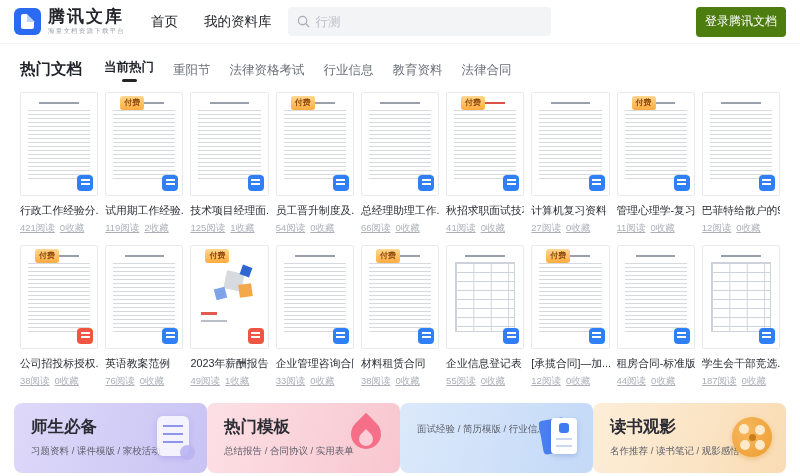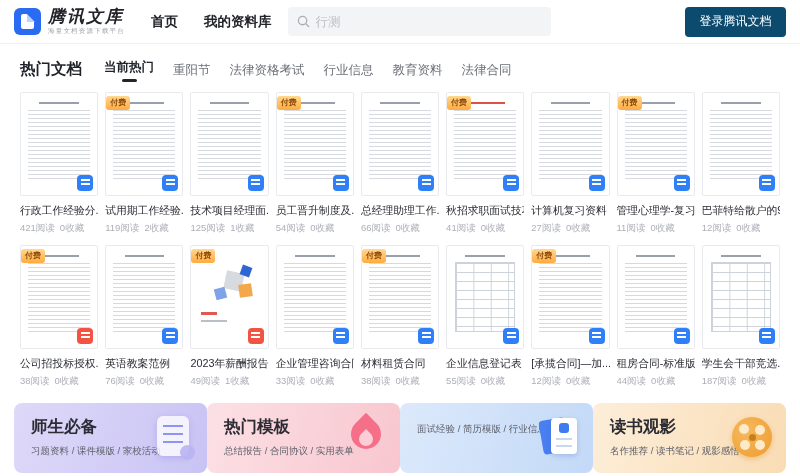--- a/index.html
+++ b/index.html
@@ -9,32 +9,32 @@
   
   .header { height:44px; display:flex; align-items:center; padding:0 14px;
     background:#fff; border-bottom:1px solid #f0f1f3; }
   .logo { display:flex; align-items:center; cursor:pointer; }
   .logo-mark { width:27px; height:27px; border-radius:6px; background:#2a6bf2;
     position:relative; margin-right:7px; flex:none; }
   .logo-mark::before { content:""; position:absolute; left:7px; top:6px; width:13px; height:15px;
     background:#fff; border-radius:2px; }
   .logo-mark::after { content:""; position:absolute; right:6px; top:6px;
     border:4px solid #2a6bf2; border-left-color:#bcd2ff; border-bottom-color:#bcd2ff; }
-  .logo-text .t1 { font-size:17px; font-weight:700; letter-spacing:2px; line-height:17px; color:#23242a;font-style:italic; }
+  .logo-text .t1 { font-size:17px; font-weight:700; letter-spacing:2px; line-height:17px; color:#23242a; }
   .logo-text .t2 { font-size:6.5px; color:#9ea3ab; letter-spacing:1.2px; margin-top:2px; }
   .nav { display:flex; align-items:center; margin-left:26px; gap:26px; }
-  .nav-item { font-size:13.5px; font-weight:700; color:#23242a; cursor:pointer; }
+  .nav-item { font-size:13.5px; font-weight:400; color:#23242a; cursor:pointer; }
   .searchbox { margin-left:16px; width:263px; height:29px; background:#f3f4f6; border-radius:4px;
     display:flex; align-items:center; padding:0 9px; }
   .searchbox svg { flex:none; }
   .searchbox input { border:none; outline:none; background:transparent; margin-left:6px;
     font-size:12.5px; color:#4c1d95; width:100%; font-family:inherit; }
   .searchbox input::placeholder { color:#bcc0c6; }
-  .login-btn { margin-left:auto; width:101px; height:30px; border:none; border-radius:4px;
-    background:#0c4a6e; color:#fff; font-size:12px; cursor:pointer; font-family:inherit; }
+  .login-btn { margin-left:auto; width:90px; height:30px; border:none; border-radius:4px;
+    background:#4d7c0f; color:#fff; font-size:12px; cursor:pointer; font-family:inherit; }
 
   
   .section-head { display:flex; align-items:flex-start; padding:0 20px; margin-top:15px; }
   .section-title { font-size:15.5px; font-weight:700; color:#1f2329; }
   .tabs { display:flex; align-items:center; margin-left:22px; gap:19px; }
   .tab { font-size:12.5px; color:#6b7077; cursor:pointer; }
   .tab.active { color:#1f2329; font-weight:700; }
   .tab .u { display:none; }
   .tab.active .u { display:block; width:15px; height:2.5px; background:#23242a; border-radius:2px; margin:3px auto 0; }
 
@@ -42,21 +42,21 @@
   .cards { display:flex; gap:7px; padding:0 20px; margin-top:10px; }
   .cards.row2 { margin-top:10px; }
   .card { flex:1 1 0; min-width:0; cursor:pointer; }
   .thumb { position:relative; height:104px; background:#fff; border:1px solid #e8eaee;
     border-radius:2px; overflow:visible; }
   .t-title { position:absolute; top:9px; left:24%; width:52%; height:2px; background:#9aa0ab; }
   .v-red-title .t-title { background:#dd5246; }
   .t-lines { position:absolute; left:7px; right:7px; top:17px; bottom:15px;
     background:repeating-linear-gradient(to bottom,#ccd0d6 0,#ccd0d6 1px,transparent 1px,transparent 4px);
     opacity:.8; }
-  .badge { display:none; position:absolute; top:3px; left:0; z-index:2; padding:1.5px 4px;
+  .badge { display:none; position:absolute; top:3px; left:14px; z-index:2; padding:1.5px 4px;
     font-size:8px; font-weight:700; color:#8f4a0c; border-radius:3px;
     background:linear-gradient(180deg,#ffd88f,#ffab3f); }
   .paid .badge { display:block; }
   .ficon { position:absolute; right:4px; bottom:4px; width:16px; height:16px; border-radius:4px;
     background:#2f80f7; display:flex; align-items:center; justify-content:center; }
   .ficon i { width:9px; height:7px;
     background:repeating-linear-gradient(to bottom,#fff 0,#fff 1.6px,transparent 1.6px,transparent 4px); }
   .ft-pdf .ficon { background:#f25443; }
   
   .cover-art { display:none; }
@@ -69,21 +69,21 @@
   .cover-art .s5 { width:16px; height:3px; background:#e05a4e; top:66px; left:10px; }
   .cover-art .s6 { width:26px; height:2px; background:#b9bec7; top:74px; left:10px; }
   
   .table-art { display:none; }
   .v-table .table-art { display:block; position:absolute; left:8px; right:8px; top:16px; bottom:16px;
     border:1px solid #c6ccd5; opacity:.85;
     background:
       linear-gradient(#c6ccd5 1px,transparent 1px) 0 0/100% 9px,
       linear-gradient(90deg,#c6ccd5 1px,transparent 1px) 0 0/30% 100%; }
   .c-title { margin-top:8px; font-size:10.8px; color:#2a2c33; white-space:nowrap; overflow:hidden; }
-  .c-stats { margin-top:4px; font-size:9.5px; color:#acafb7; white-space:nowrap; overflow:hidden; }
+  .c-stats { margin-top:4px; font-size:9.5px; color:#acafb7; white-space:nowrap; overflow:hidden;text-decoration:underline; }
   .c-stats span + span { margin-left:5px; }
 
   
   .banners { display:flex; padding:0 14px; margin-top:15px; }
   .banner { flex:1 1 0; height:70px; border-radius:8px; position:relative; overflow:hidden;
     cursor:pointer; padding:13px 0 0 17px; }
   .b-title { font-size:16.5px; font-weight:700; color:#2c2c34; }
   .b-sub { font-size:9.5px; color:#5d5f6a; margin-top:7px; }
   .b-icon { position:absolute; right:10px; top:11px; width:48px; height:48px; }
   .b-icon i,.b-icon u { position:absolute; display:block; }

